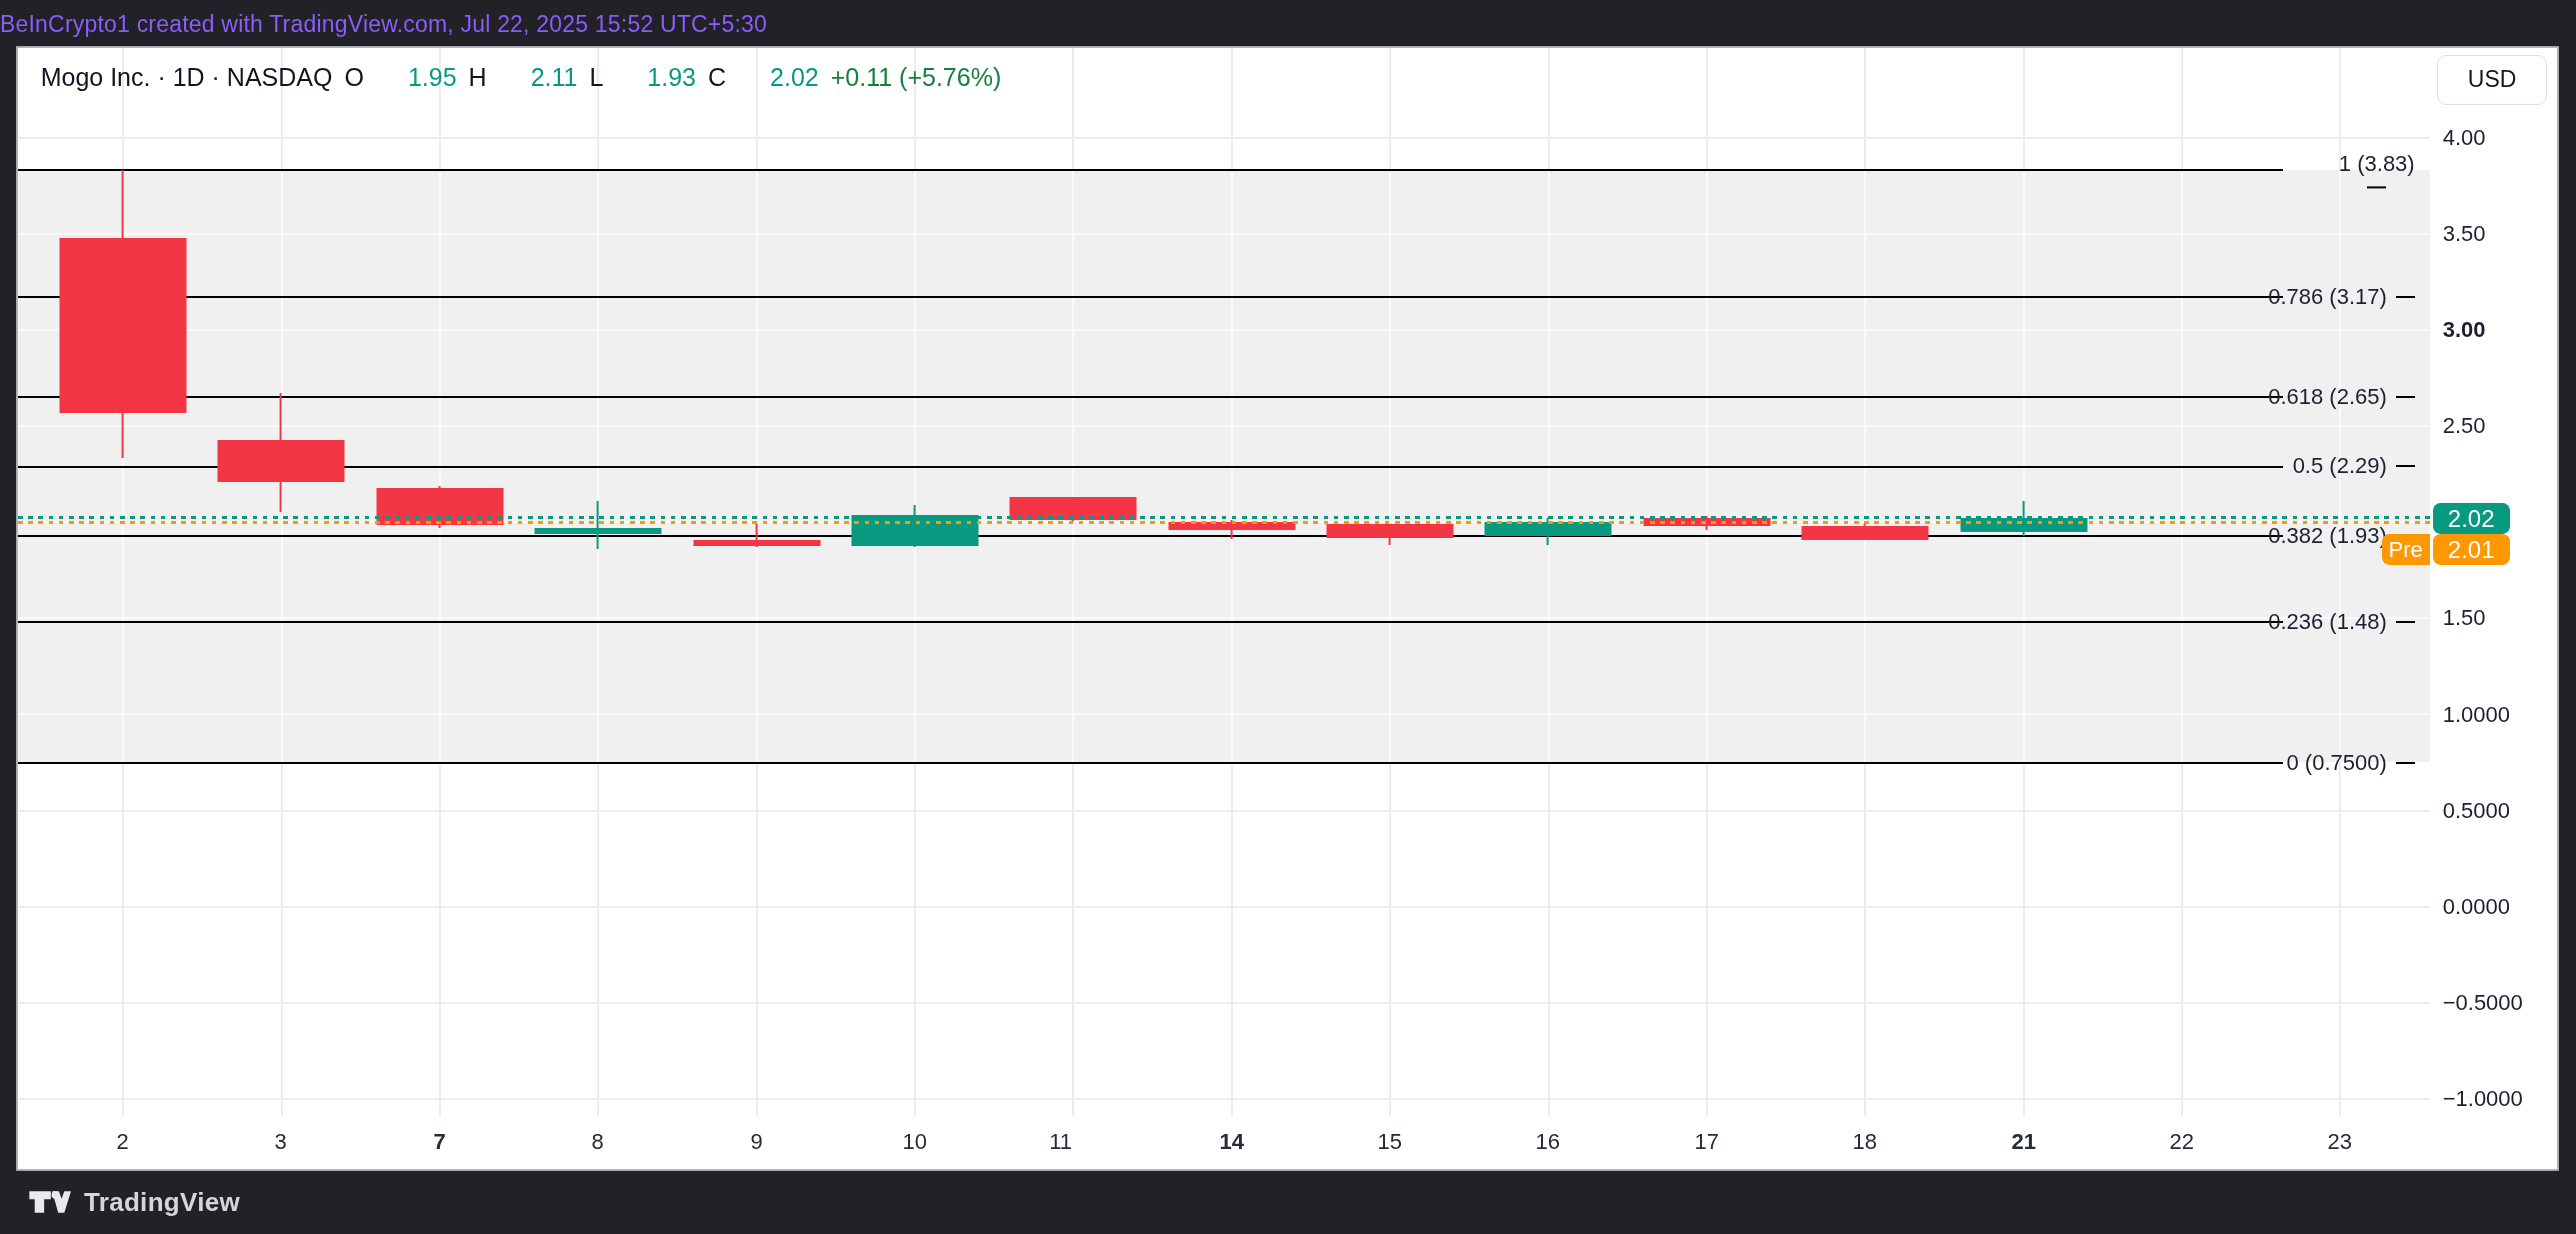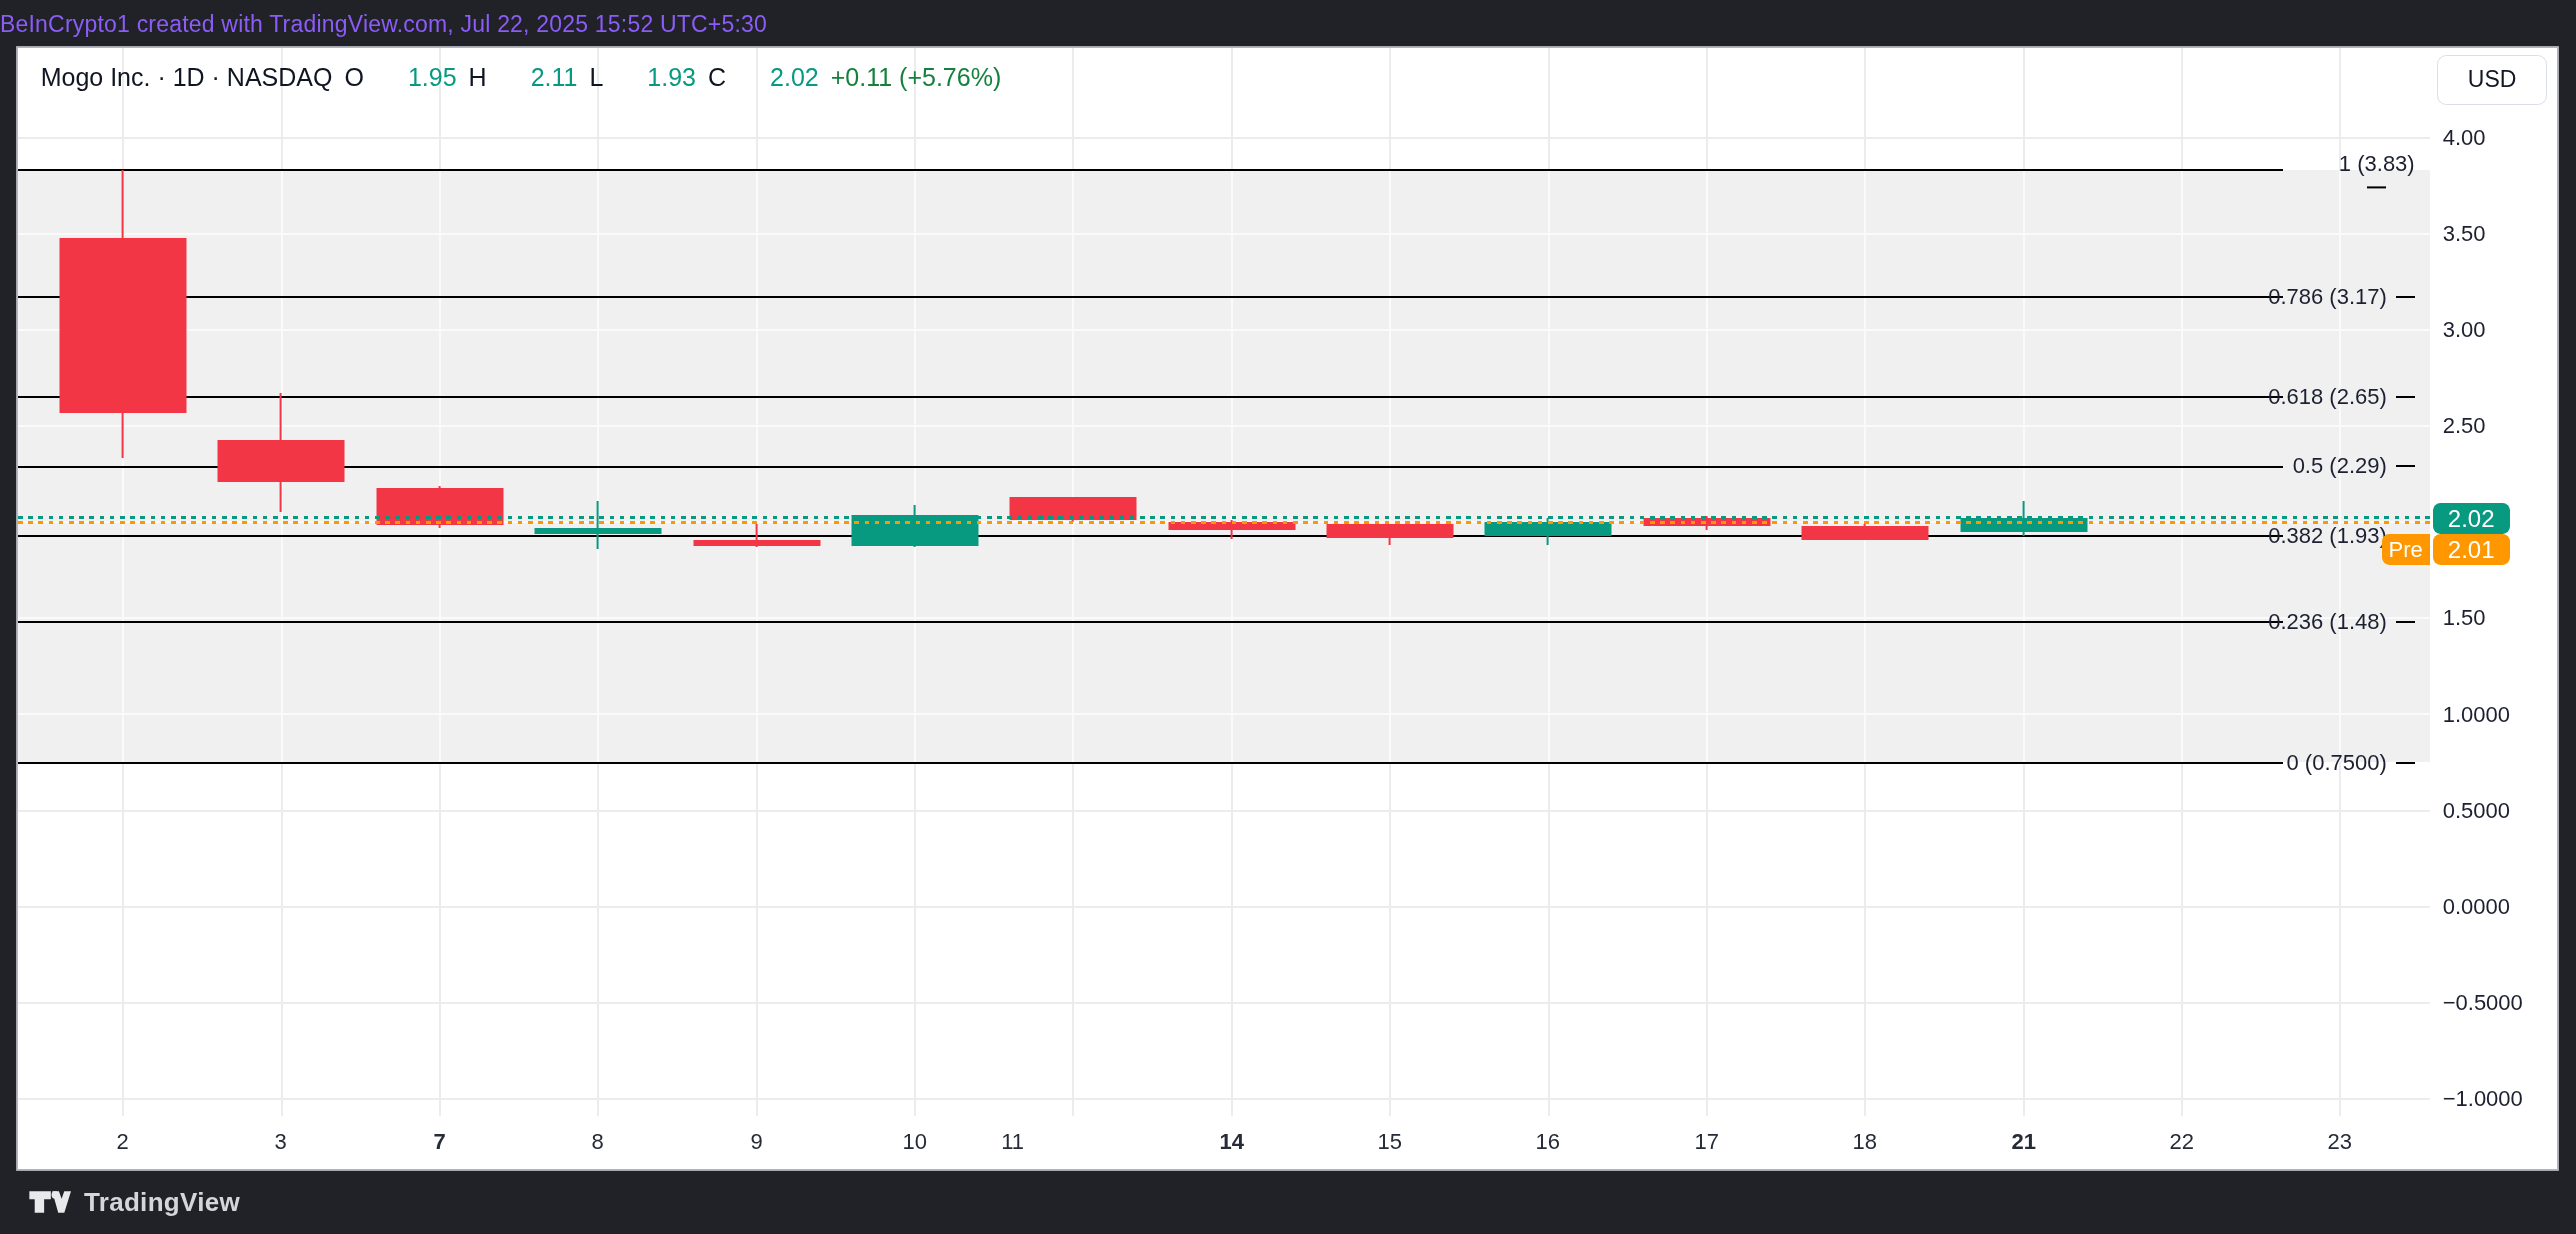--- a/index.html
+++ b/index.html
@@ -199,38 +199,38 @@
           <div class="bodyc" style="left: 2006px; top: 470px; width: 127px; height: 13.5px; background: rgb(8, 153, 129);"></div>
         </div>
         <div class="dotline" style="top: 468px; background: repeating-linear-gradient(90deg, rgb(8, 153, 129) 0px, rgb(8, 153, 129) 4.6px, transparent 4.6px, transparent 10.2px);"></div>
         <div class="dotline" style="top: 473px; background: repeating-linear-gradient(90deg, rgb(255, 152, 0) 0px, rgb(255, 152, 0) 4.6px, transparent 4.6px, transparent 10.2px);"></div>
       </div>
 
     <div class="yaxis" id="yaxis">
       <div class="usd">USD</div>
     <div class="ytick" style="top: 90px;">4.00</div>
         <div class="ytick" style="top: 186px;">3.50</div>
-        <div class="ytick" style="top: 282px;">3.00</div>
+        <div class="ytick" style="top: 282px; font-weight: bold;">3.00</div>
         <div class="ytick" style="top: 378px;">2.50</div>
         <div class="ytick" style="top: 570px;">1.50</div>
         <div class="ytick" style="top: 667px;">1.0000</div>
         <div class="ytick" style="top: 763px;">0.5000</div>
         <div class="ytick" style="top: 859px;">0.0000</div>
         <div class="ytick" style="top: 955px;">−0.5000</div>
         <div class="ytick" style="top: 1051px;">−1.0000</div>
       </div>
 
     <div class="xaxis" id="xaxis">
         <div class="xtick" style="left: 105px;">2</div>
         <div class="xtick" style="left: 263px;">3</div>
         <div class="xtick b" style="left: 422px;">7</div>
         <div class="xtick" style="left: 580px;">8</div>
         <div class="xtick" style="left: 739px;">9</div>
         <div class="xtick" style="left: 897px;">10</div>
-        <div class="xtick" style="left: 995px;">11</div>
+        <div class="xtick" style="left: 1043px;">11</div>
         <div class="xtick b" style="left: 1214px;">14</div>
         <div class="xtick" style="left: 1372px;">15</div>
         <div class="xtick" style="left: 1530px;">16</div>
         <div class="xtick" style="left: 1689px;">17</div>
         <div class="xtick" style="left: 1847px;">18</div>
         <div class="xtick b" style="left: 2006px;">21</div>
         <div class="xtick" style="left: 2164px;">22</div>
         <div class="xtick" style="left: 2322px;">23</div>
       </div>
 

